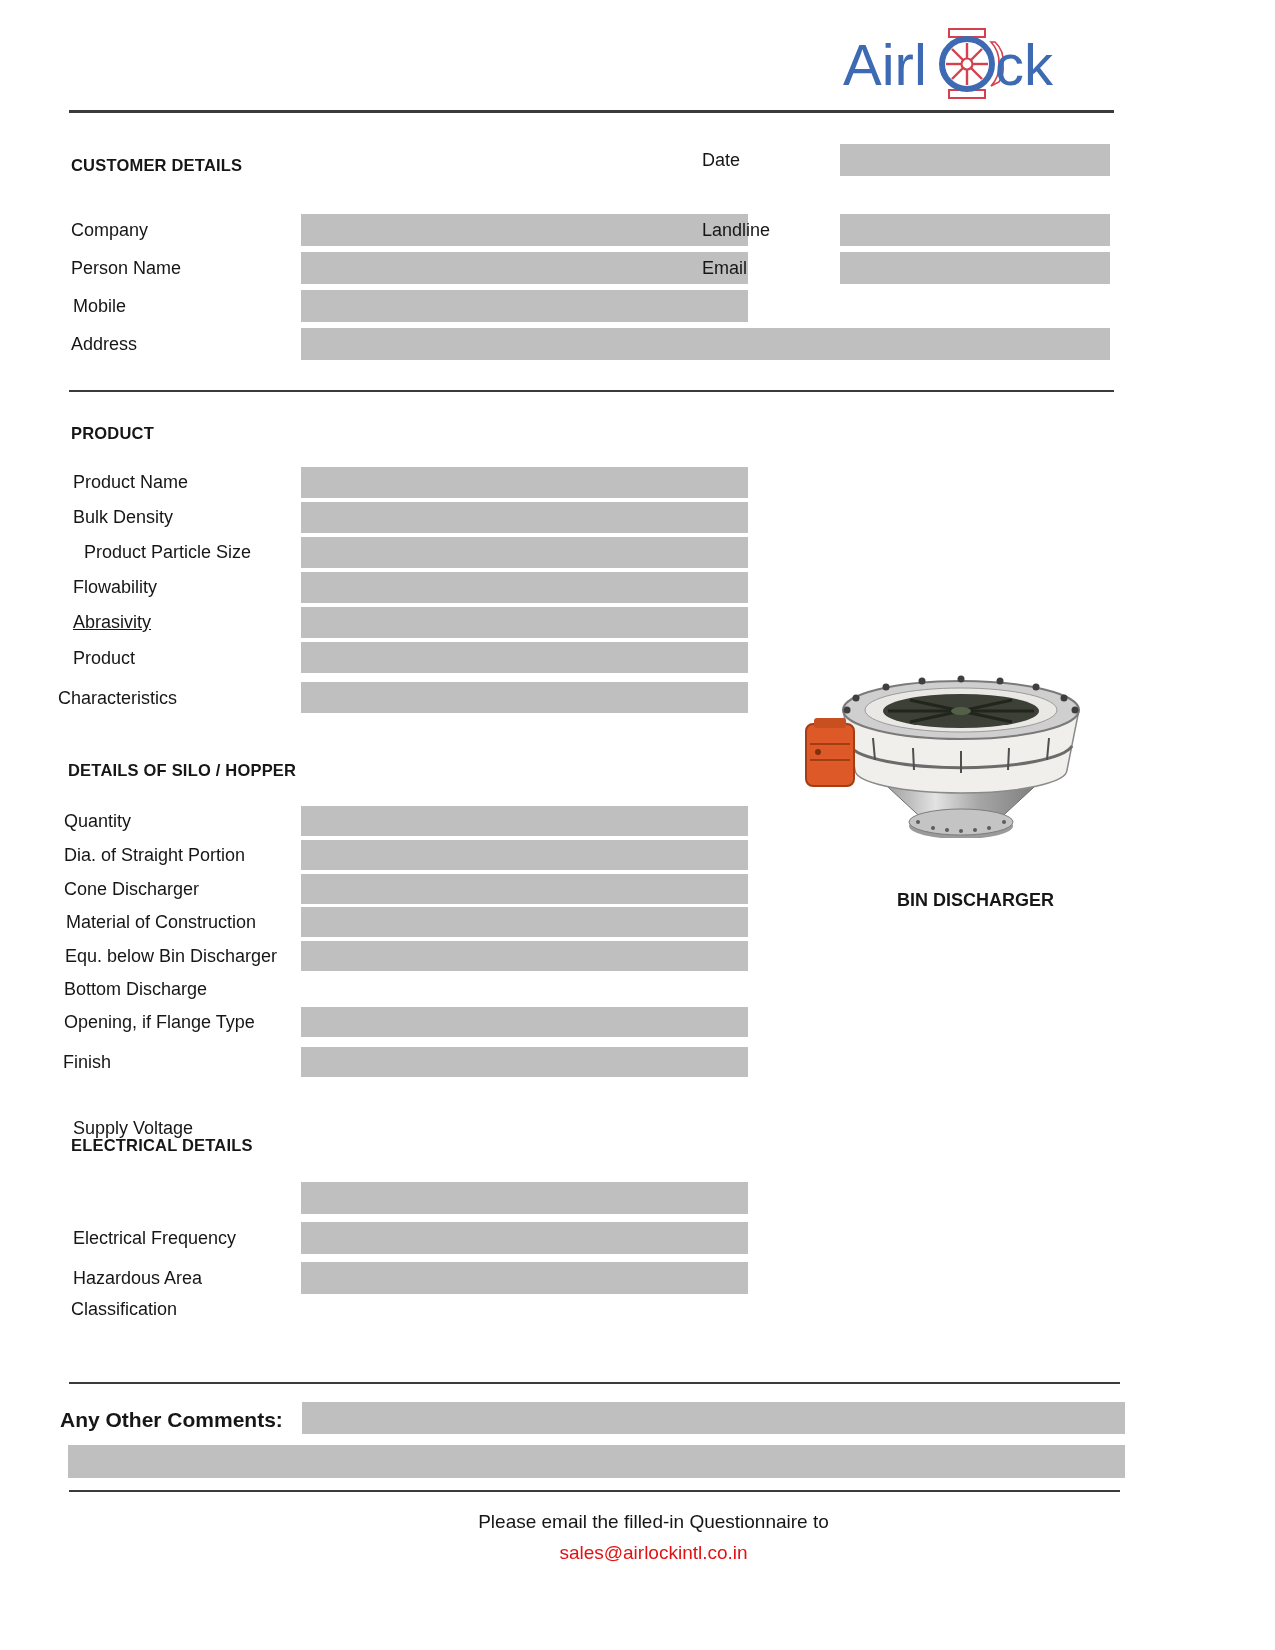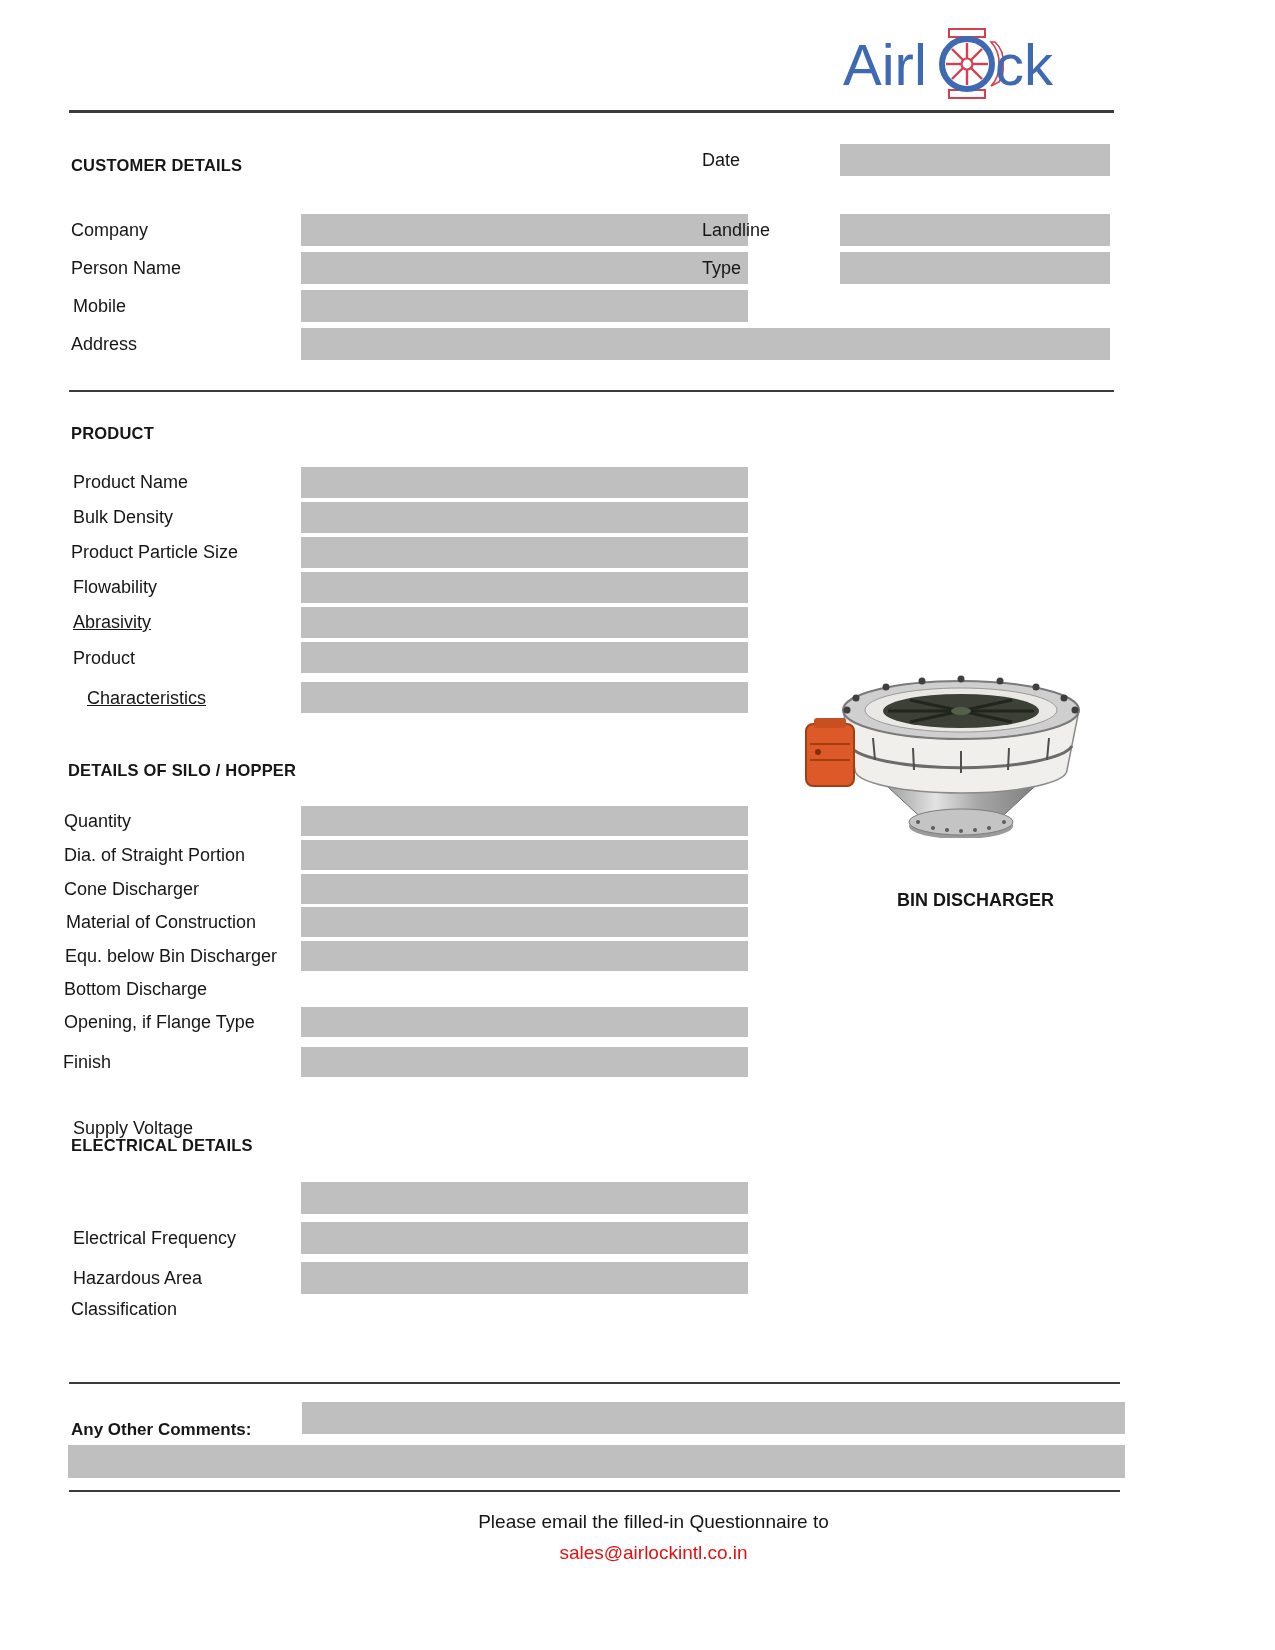--- a/index.html
+++ b/index.html
@@ -49,46 +49,46 @@
   <div class="lbl rlbl" style="left:702px;top:149px;width:130px;">Date</div>
   <div class="box" style="left:840px;top:144px;width:270px;"></div>
 
   <div class="lbl" style="left:71px;top:219px;">Company</div>
   <div class="box" style="left:301px;top:214px;width:447px;"></div>
   <div class="lbl rlbl" style="left:702px;top:219px;width:130px;">Landline</div>
   <div class="box" style="left:840px;top:214px;width:270px;"></div>
 
   <div class="lbl" style="left:71px;top:257px;">Person Name</div>
   <div class="box" style="left:301px;top:252px;width:447px;"></div>
-  <div class="lbl rlbl" style="left:702px;top:257px;width:130px;">Type</div>
+  <div class="lbl rlbl" style="left:702px;top:257px;width:130px;">Email</div>
   <div class="box" style="left:840px;top:252px;width:270px;"></div>
 
   <div class="lbl" style="left:73px;top:295px;">Mobile</div>
   <div class="box" style="left:301px;top:290px;width:447px;"></div>
 
   <div class="lbl" style="left:71px;top:333px;">Address</div>
   <div class="box" style="left:301px;top:328px;width:809px;"></div>
 
   <div class="rule" style="left:69px;top:390px;width:1045px;height:2px;"></div>
 
   <div class="hd" style="left:71px;top:422px;">PRODUCT</div>
 
   <div class="lbl" style="left:73px;top:471px;">Product Name</div>
   <div class="box" style="left:301px;top:467px;width:447px;height:31px;"></div>
   <div class="lbl" style="left:73px;top:506px;">Bulk Density</div>
   <div class="box" style="left:301px;top:502px;width:447px;height:31px;"></div>
-  <div class="lbl" style="left:71px;top:541px;">Product Particle Size</div>
+  <div class="lbl" style="left:84px;top:541px;">Product Particle Size</div>
   <div class="box" style="left:301px;top:537px;width:447px;height:31px;"></div>
   <div class="lbl" style="left:73px;top:576px;">Flowability</div>
   <div class="box" style="left:301px;top:572px;width:447px;height:31px;"></div>
   <div class="lbl" style="left:73px;top:611px;text-decoration:underline;">Abrasivity</div>
   <div class="box" style="left:301px;top:607px;width:447px;height:31px;"></div>
   <div class="lbl" style="left:73px;top:647px;">Product</div>
   <div class="box" style="left:301px;top:642px;width:447px;height:31px;"></div>
-  <div class="lbl" style="left:87px;top:687px;text-decoration:underline;">Characteristics</div>
+  <div class="lbl" style="left:58px;top:687px;">Characteristics</div>
   <div class="box" style="left:301px;top:682px;width:447px;height:31px;"></div>
 
   <div class="hd" style="left:68px;top:759px;">DETAILS OF SILO / HOPPER</div>
 
   <div class="lbl" style="left:64px;top:810px;">Quantity</div>
   <div class="box" style="left:301px;top:806px;width:447px;height:30px;"></div>
   <div class="lbl" style="left:64px;top:844px;">Dia. of Straight Portion</div>
   <div class="box" style="left:301px;top:840px;width:447px;height:30px;"></div>
   <div class="lbl" style="left:64px;top:878px;">Cone Discharger</div>
   <div class="box" style="left:301px;top:874px;width:447px;height:30px;"></div>
@@ -173,21 +173,21 @@
   <div class="lbl" style="left:73px;top:1117px;">Supply Voltage</div>
   <div class="box" style="left:301px;top:1182px;width:447px;"></div>
   <div class="lbl" style="left:73px;top:1227px;">Electrical Frequency</div>
   <div class="box" style="left:301px;top:1222px;width:447px;"></div>
   <div class="lbl" style="left:73px;top:1267px;">Hazardous Area</div>
   <div class="box" style="left:301px;top:1262px;width:447px;"></div>
   <div class="lbl" style="left:71px;top:1298px;text-align:center;">Classification</div>
 
   <div class="rule" style="left:69px;top:1382px;width:1051px;height:2px;"></div>
 
-  <div class="lbl" style="left:71px;top:1409px;font-weight:bold;font-size:17px;margin-top:10px;">Any Other Comments:</div>
+  <div class="lbl" style="left:60px;top:1409px;font-weight:bold;font-size:21px;">Any Other Comments:</div>
   <div class="box" style="left:302px;top:1402px;width:823px;"></div>
   <div class="box" style="left:68px;top:1445px;width:1057px;height:33px;"></div>
 
   <div class="rule" style="left:69px;top:1490px;width:1051px;height:2px;"></div>
 
   <div class="footer" style="left:16px;top:1510px;width:1275px;">Please email the filled-in Questionnaire to</div>
   <div class="footer email" style="left:16px;top:1541px;width:1275px;">sales@airlockintl.co.in</div>
 
 </div>
 

